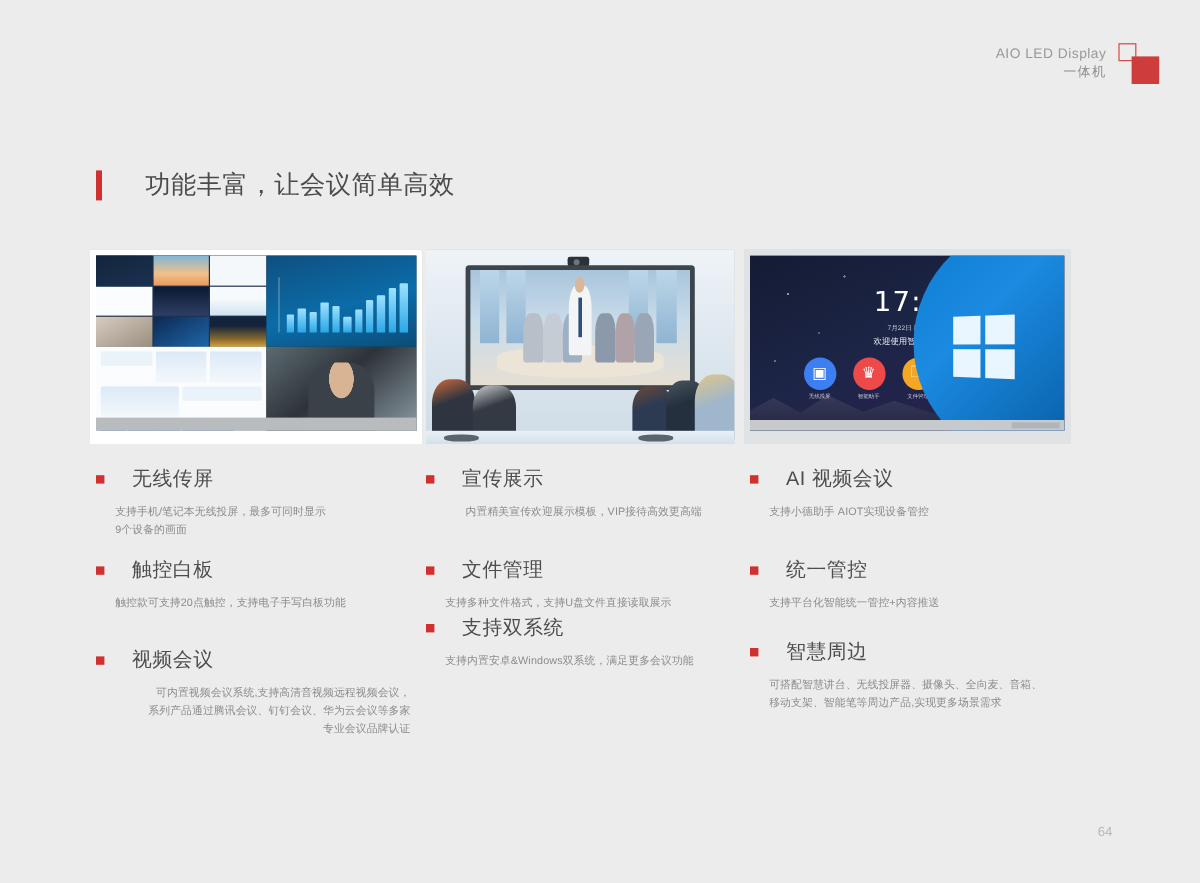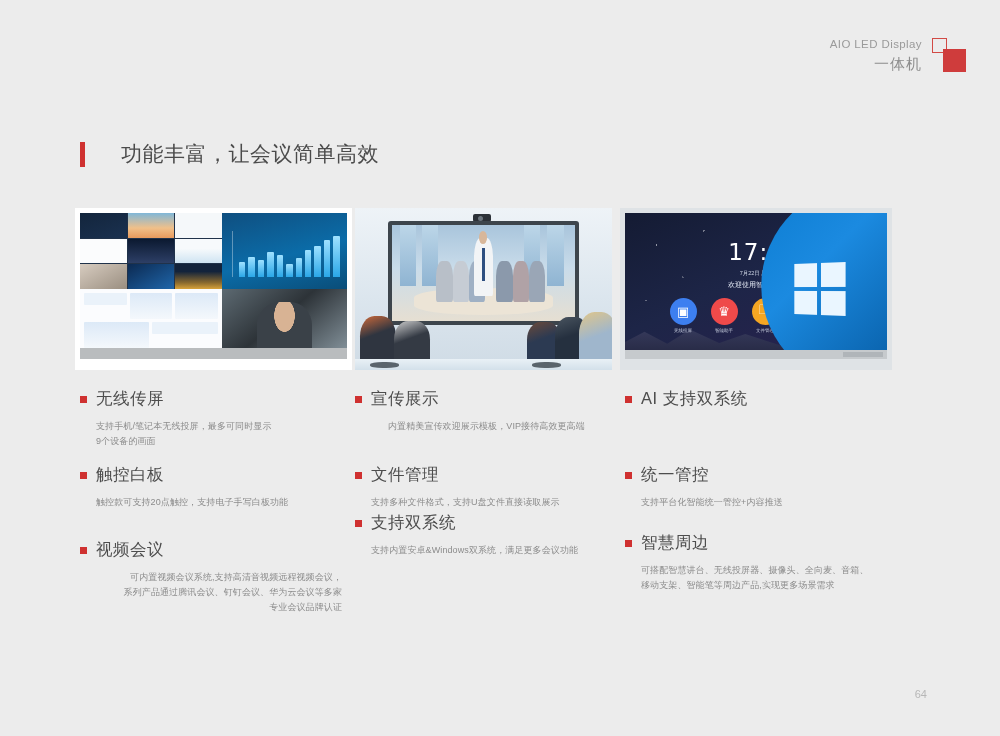--- a/index.html
+++ b/index.html
@@ -11,21 +11,21 @@
     overflow:hidden;
   }
 
   
   .brand {
     position:absolute; top:36px; right:34px;
     display:flex; align-items:center; gap:10px;
   }
   .brand-text { text-align:right; line-height:1.45; }
   .brand-line1 { font-size:11.5px; color:#9a9a9a; letter-spacing:.4px; }
-  .brand-line2 { font-size:15px; color:#8e8e8e; letter-spacing:1px; }
+  .brand-line2 { font-size:11px; color:#8e8e8e; letter-spacing:1px; }
   .brand-mark { position:relative; width:34px; height:34px; }
   .brand-mark .sq-outline {
     position:absolute; left:0; top:0; width:15px; height:15px;
     border:1.6px solid #d24a45; background:transparent;
   }
   .brand-mark .sq-solid {
     position:absolute; left:11px; top:11px; width:23px; height:23px;
     background:#cf3c3c;
   }
 
@@ -129,21 +129,21 @@
   .p3-bar::after { content:""; position:absolute; right:4px; top:2px; width:40px; height:5px; background:#b0b5b9; }
 
   
   .features { position:absolute; left:0; top:388px; width:1000px; }
   .col { position:absolute; top:0; }
   .col-1 { left:80px; width:262px; }
   .col-2 { left:355px; width:262px; }
   .col-3 { left:625px; width:270px; }
 
   .feature { position:absolute; left:0; width:100%; }
-  .feat-head { display:flex; align-items:center; gap:9px; }
+  .feat-head { display:flex; align-items:center; gap:23px; }
   .feat-bullet { width:7px; height:7px; background:#cf3130; flex:0 0 auto; }
   .feat-title { font-size:16.5px; color:#4d4d4d; letter-spacing:.5px; }
   .feat-desc { margin-top:9px; margin-left:16px; font-size:9px; line-height:1.65;
                color:#8c8c8c; letter-spacing:.1px; }
 
   
   .page-num { position:absolute; right:73px; bottom:36px; font-size:11px; color:#b7b7b7; }
 </style>
 </head>
 <body>
@@ -343,22 +343,23 @@
         <span class="feat-title">支持双系统</span>
       </div>
       <div class="feat-desc" style="white-space: pre-line;">支持内置安卓&amp;Windows双系统，满足更多会议功能</div>
     </div>
   </div>
 
   <div class="col col-3">
     <div class="feature" style="top:0">
       <div class="feat-head">
         <span class="feat-bullet"></span>
-        <span class="feat-title">AI 支持双系统</span>
-      </div>
+        <span class="feat-title">AI 视频会议</span>
+      </div>
+      <div class="feat-desc" style="white-space: pre-line;">支持小德助手 AIOT实现设备管控</div>
     </div>
     <div class="feature" style="top:76px">
       <div class="feat-head">
         <span class="feat-bullet"></span>
         <span class="feat-title">统一管控</span>
       </div>
       <div class="feat-desc" style="white-space: pre-line;">支持平台化智能统一管控+内容推送</div>
     </div>
     <div class="feature" style="top:144px">
       <div class="feat-head">

